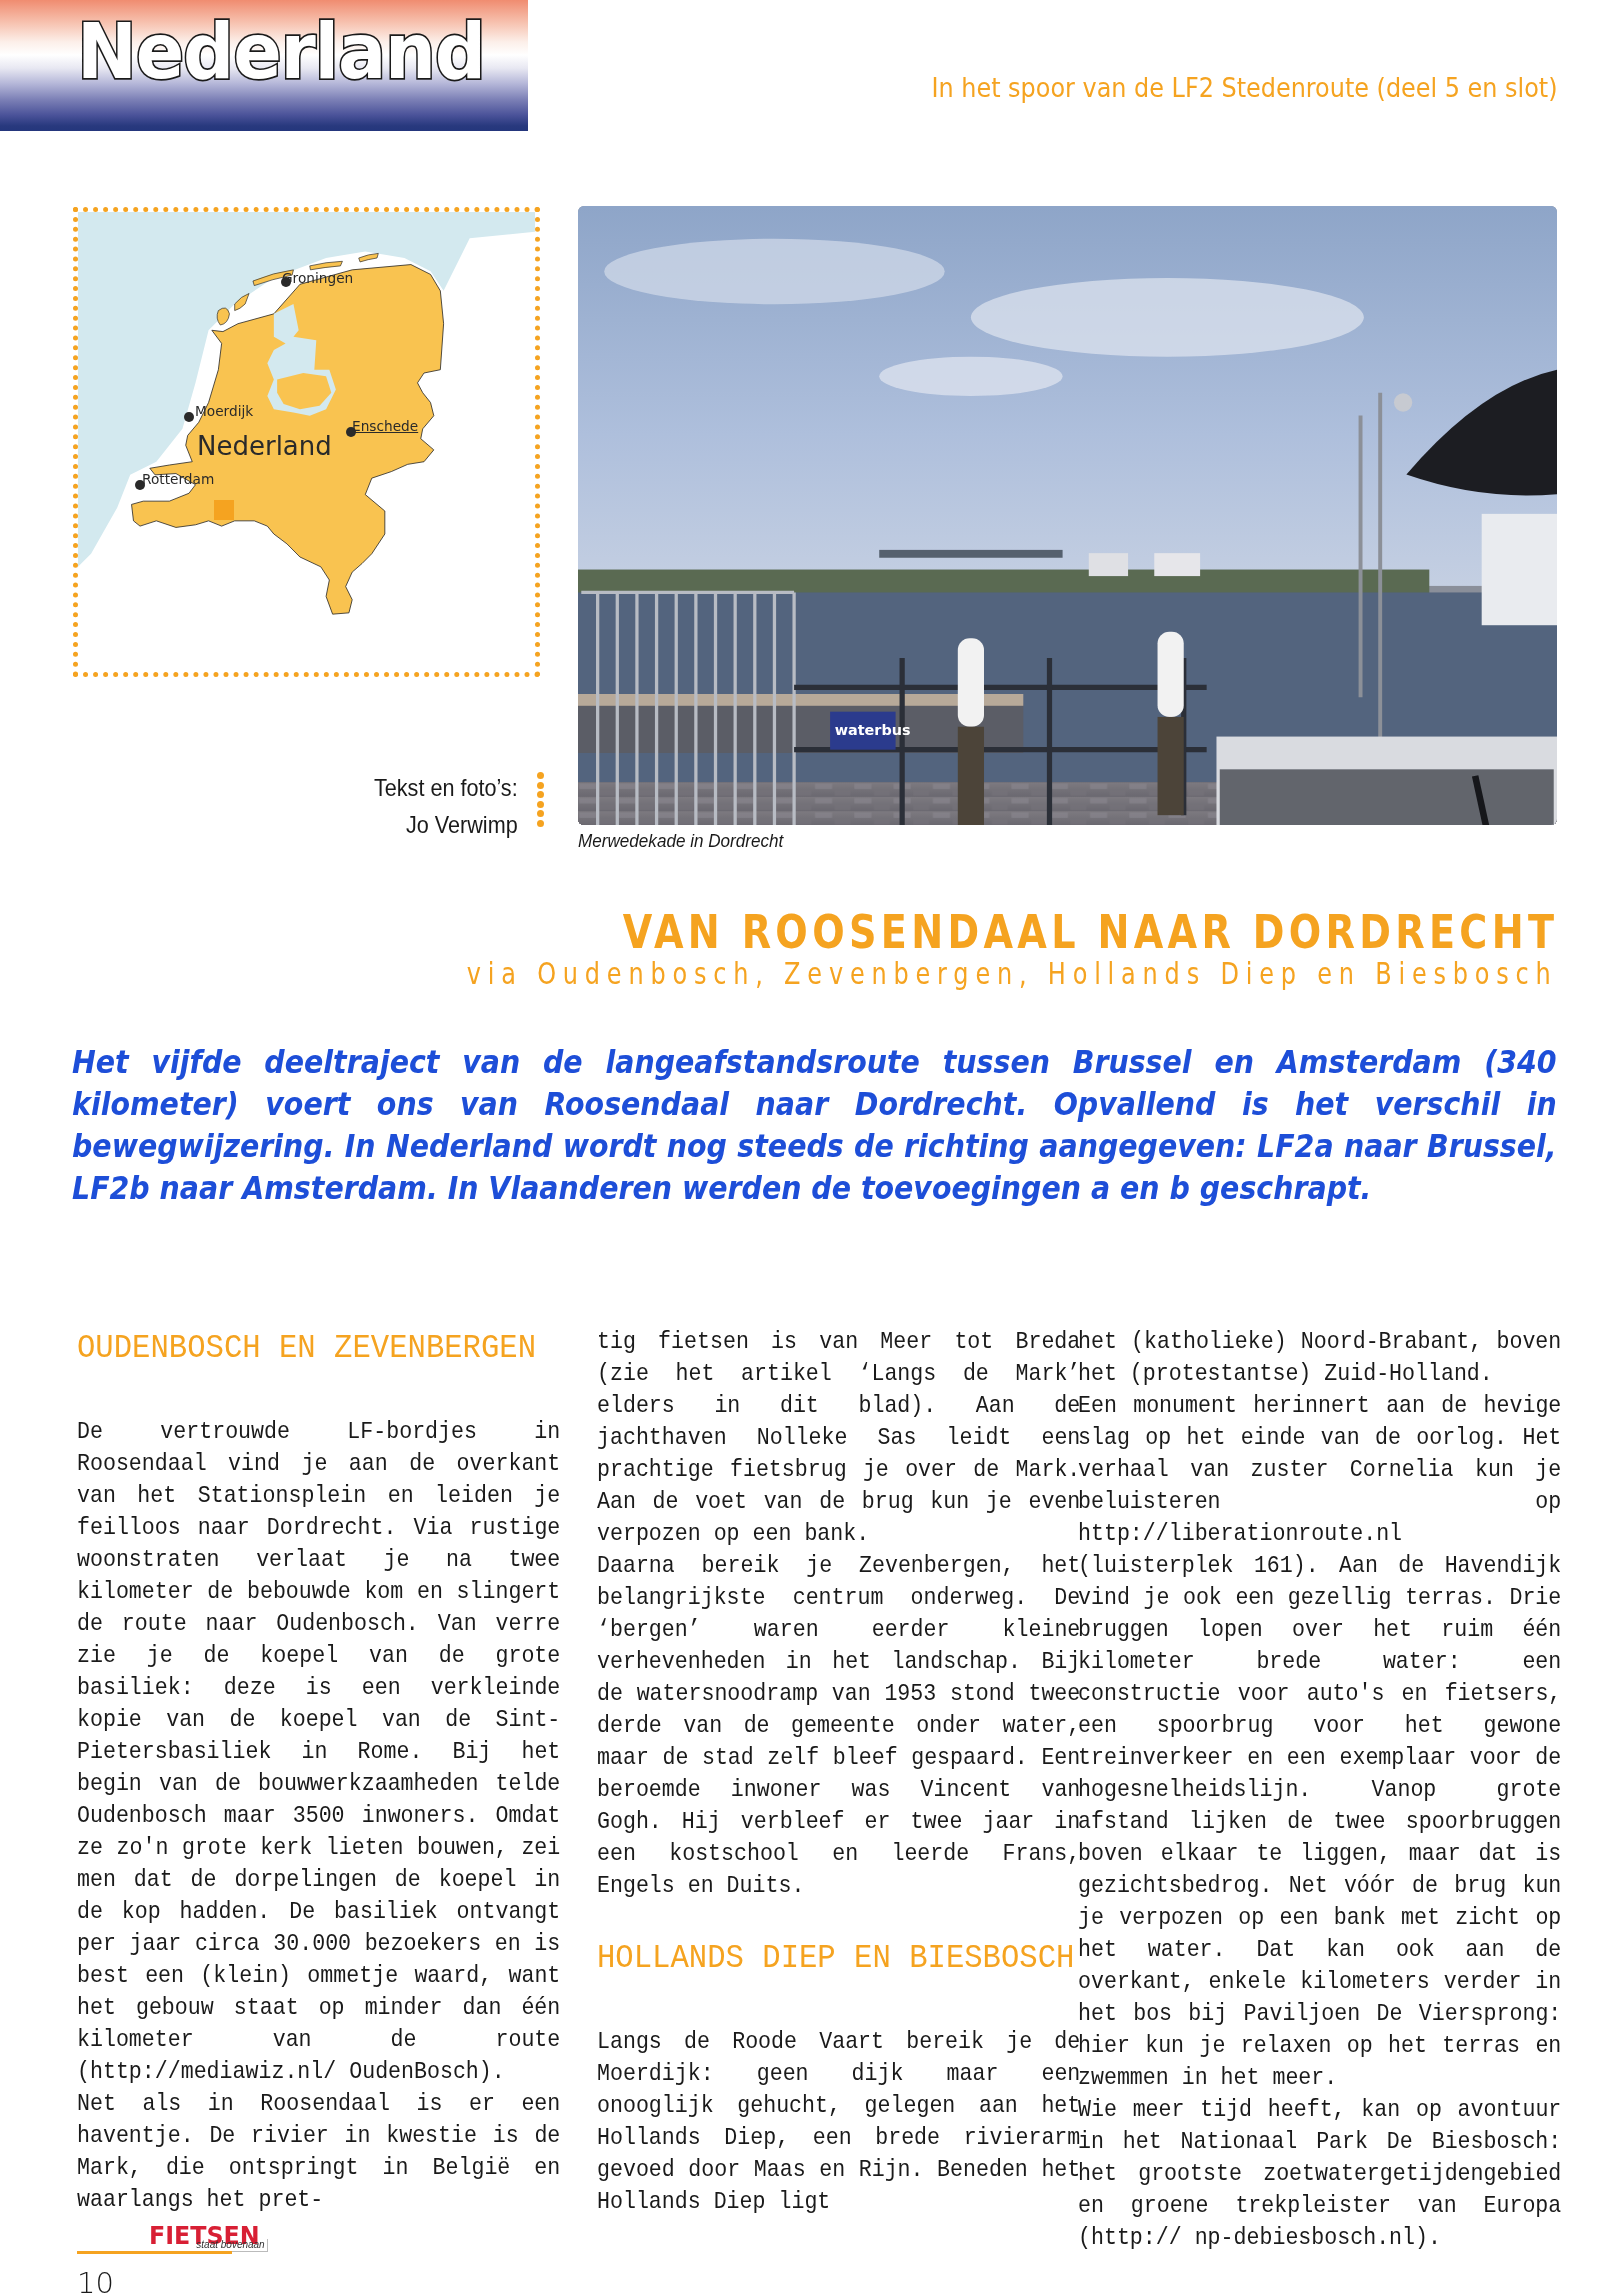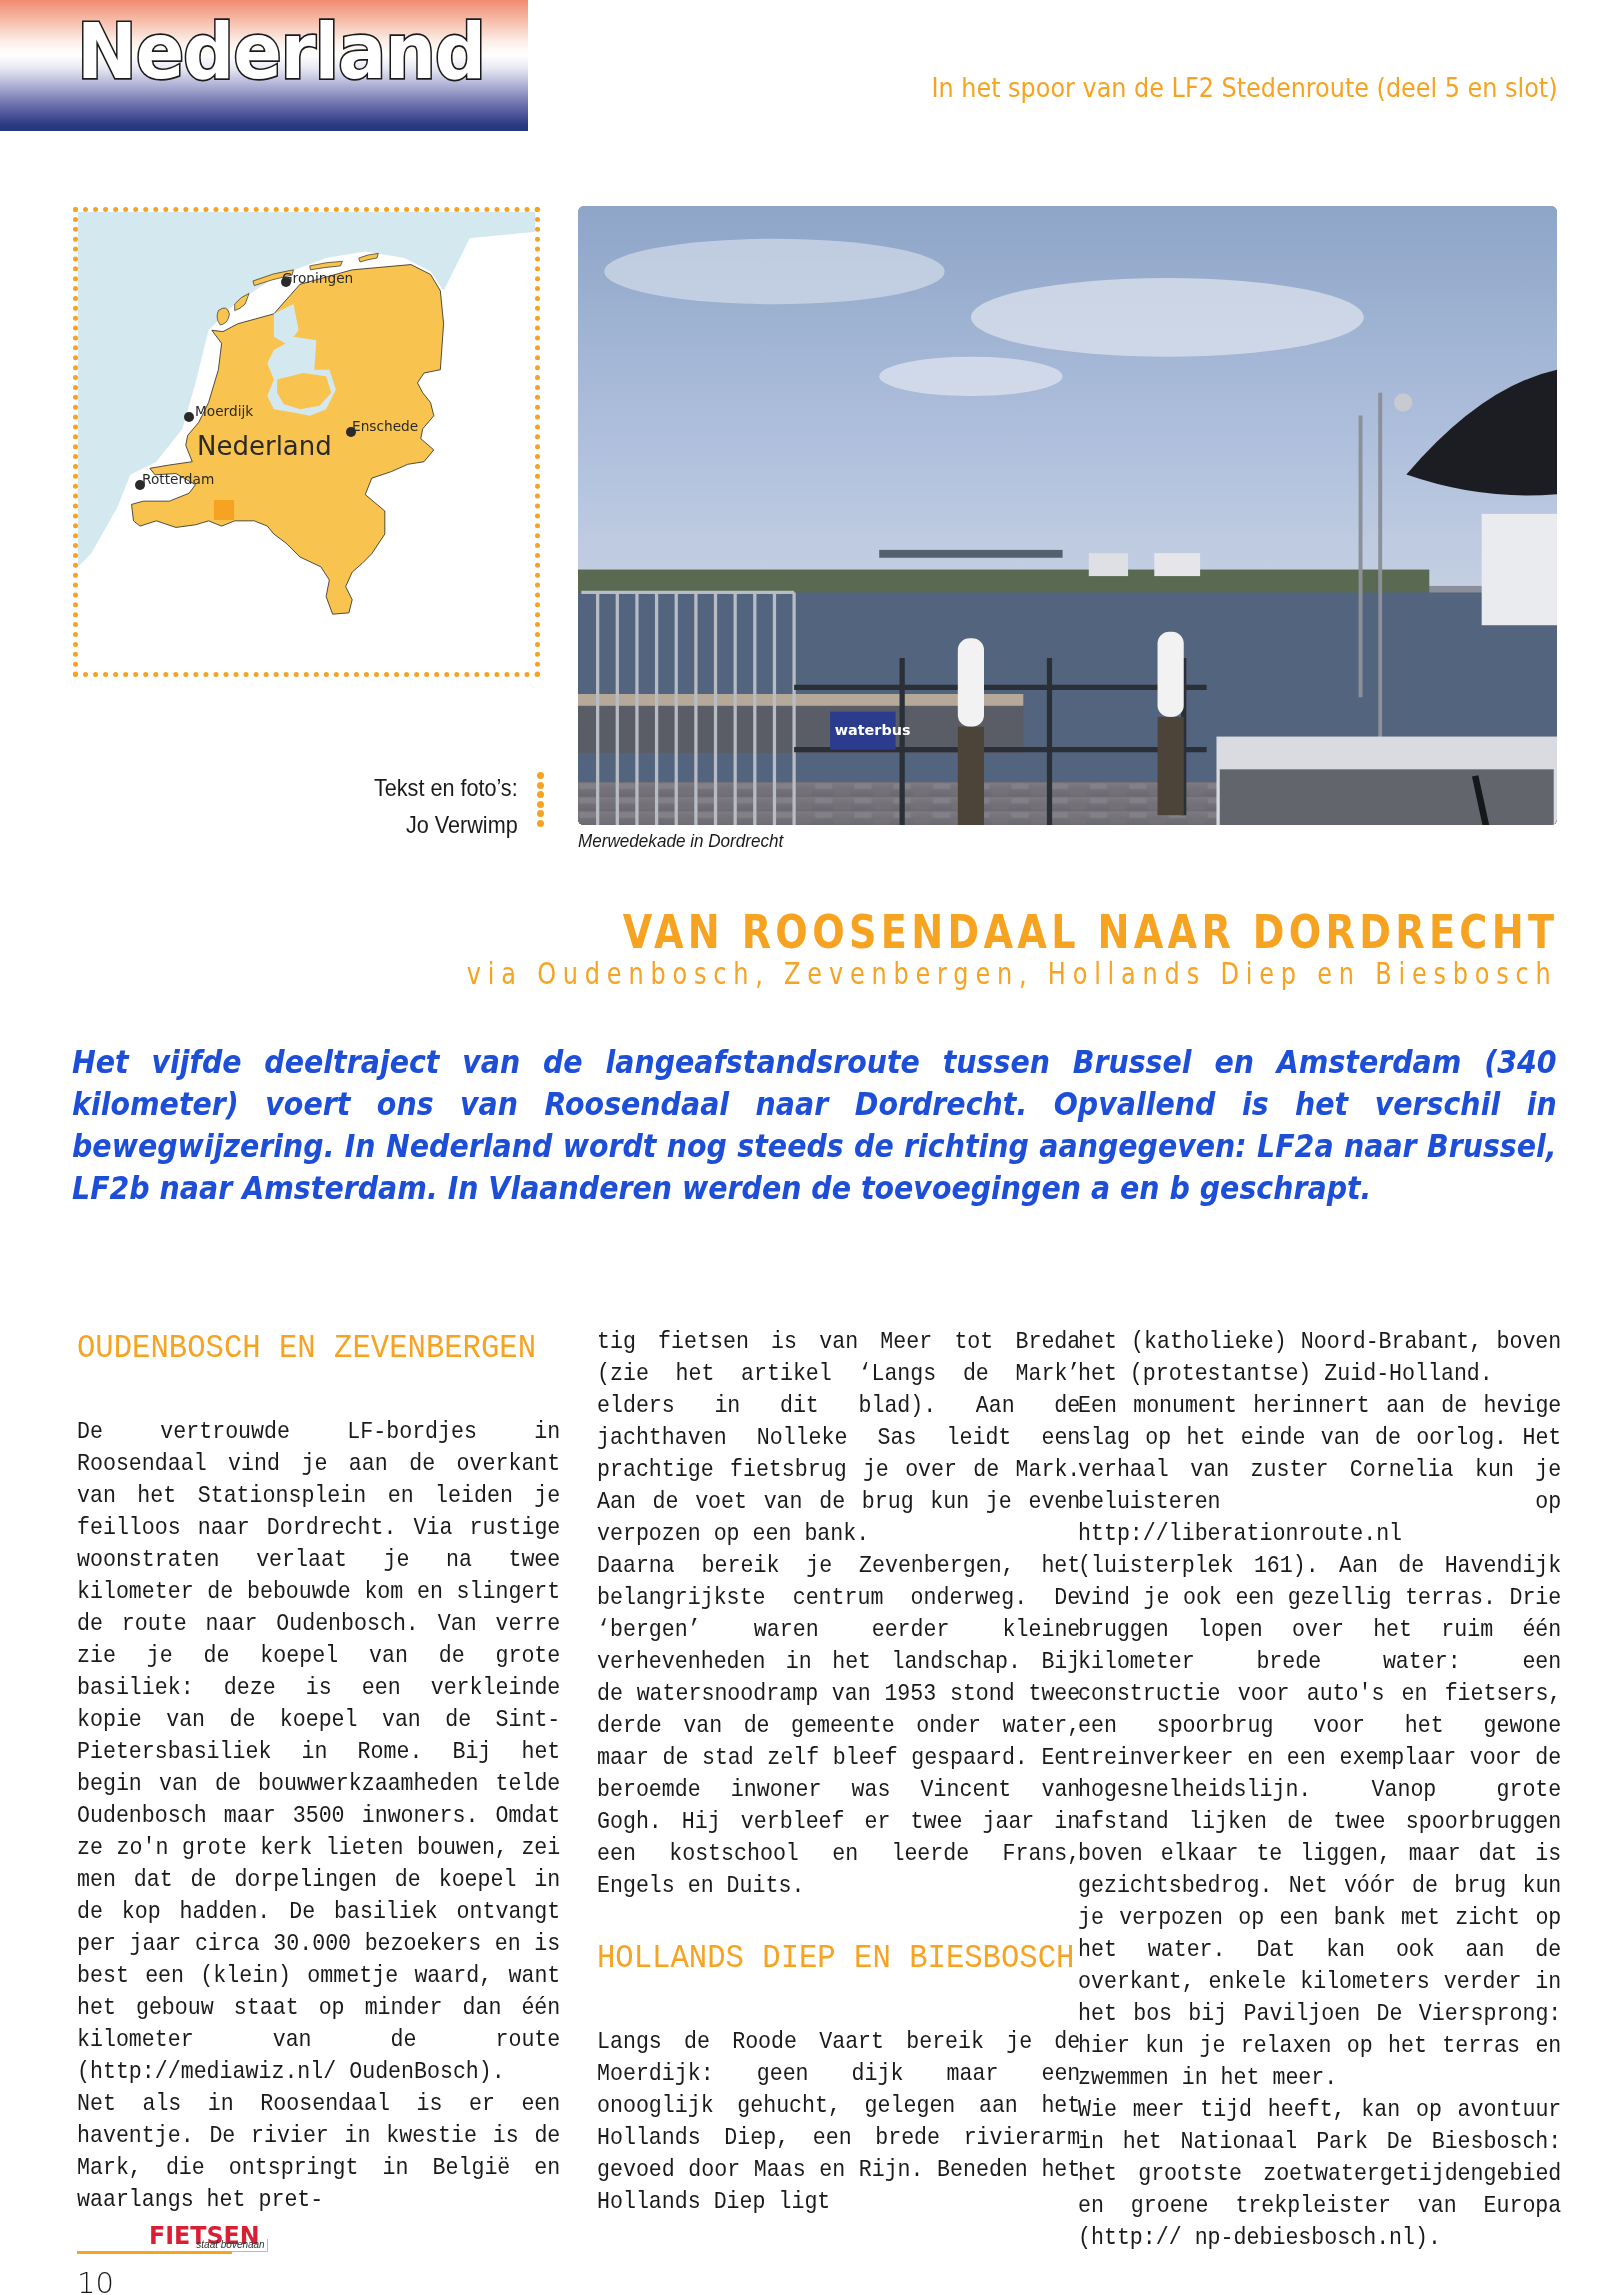--- a/index.html
+++ b/index.html
@@ -70,21 +70,21 @@
     <path d="M205,180 L222,182 L245,170 L300,155 L340,110 L420,88 L510,80 L540,95 L555,120 L560,170 L555,240 L530,245 L520,260 L528,275 L540,290 L545,310 L528,330 L525,345 L545,362 L530,380 L505,384 L480,395 L450,405 L440,430 L470,455 L470,490 L450,520 L435,535 L420,548 L410,570 L420,590 L415,610 L390,612 L380,585 L385,560 L372,540 L340,525 L320,505 L300,490 L290,478 L270,470 L240,470 L220,478 L200,470 L180,476 L150,480 L120,470 L95,478 L85,470 L82,445 L100,440 L140,440 L170,428 L180,415 L150,398 L118,400 L110,390 L140,385 L175,380 L165,355 L168,340 L185,320 L200,290 L215,240 L220,200 Z" fill="#f9c350" stroke="#222" stroke-width="1.2"></path>
 
     <path d="M300,155 L330,140 L338,180 L330,190 L365,195 L362,240 L385,240 L395,270 L380,300 L355,310 L330,305 L300,300 L290,280 L300,255 L290,230 L300,210 L318,200 L300,190 Z" fill="#d3e9ef"></path>
     <path d="M305,255 L345,245 L380,250 L388,275 L370,295 L340,300 L315,292 L305,275 Z" fill="#f9c350"></path>
   </svg>
   <div class="city-dot" style="left:203px; top:65px;"></div>
   <div class="map-label" style="left:204px; top:58px;">Groningen</div>
   <div class="city-dot" style="left:106px; top:200px;"></div>
   <div class="map-label" style="left:117px; top:191px;">Moerdijk</div>
   <div class="city-dot" style="left:268px; top:215px;"></div>
-  <div class="map-label" style="left:274px; top:206px;">Enschede</div>
+  <div class="map-label" style="left:274px; top:206px;text-decoration:underline;">Enschede</div>
   <div class="map-label big" style="left:119px; top:219px;">Nederland</div>
   <div class="city-dot" style="left:57px; top:268px;"></div>
   <div class="map-label" style="left:64px; top:259px;">Rotterdam</div>
   <div class="map-route-square" style="left:136px; top:288px;"></div>
 </div>
 
 <div class="photo">
   <svg viewBox="0 0 1495 945" preserveAspectRatio="none">
     <defs>
       <linearGradient id="sky" x1="0" y1="0" x2="0" y2="1">

